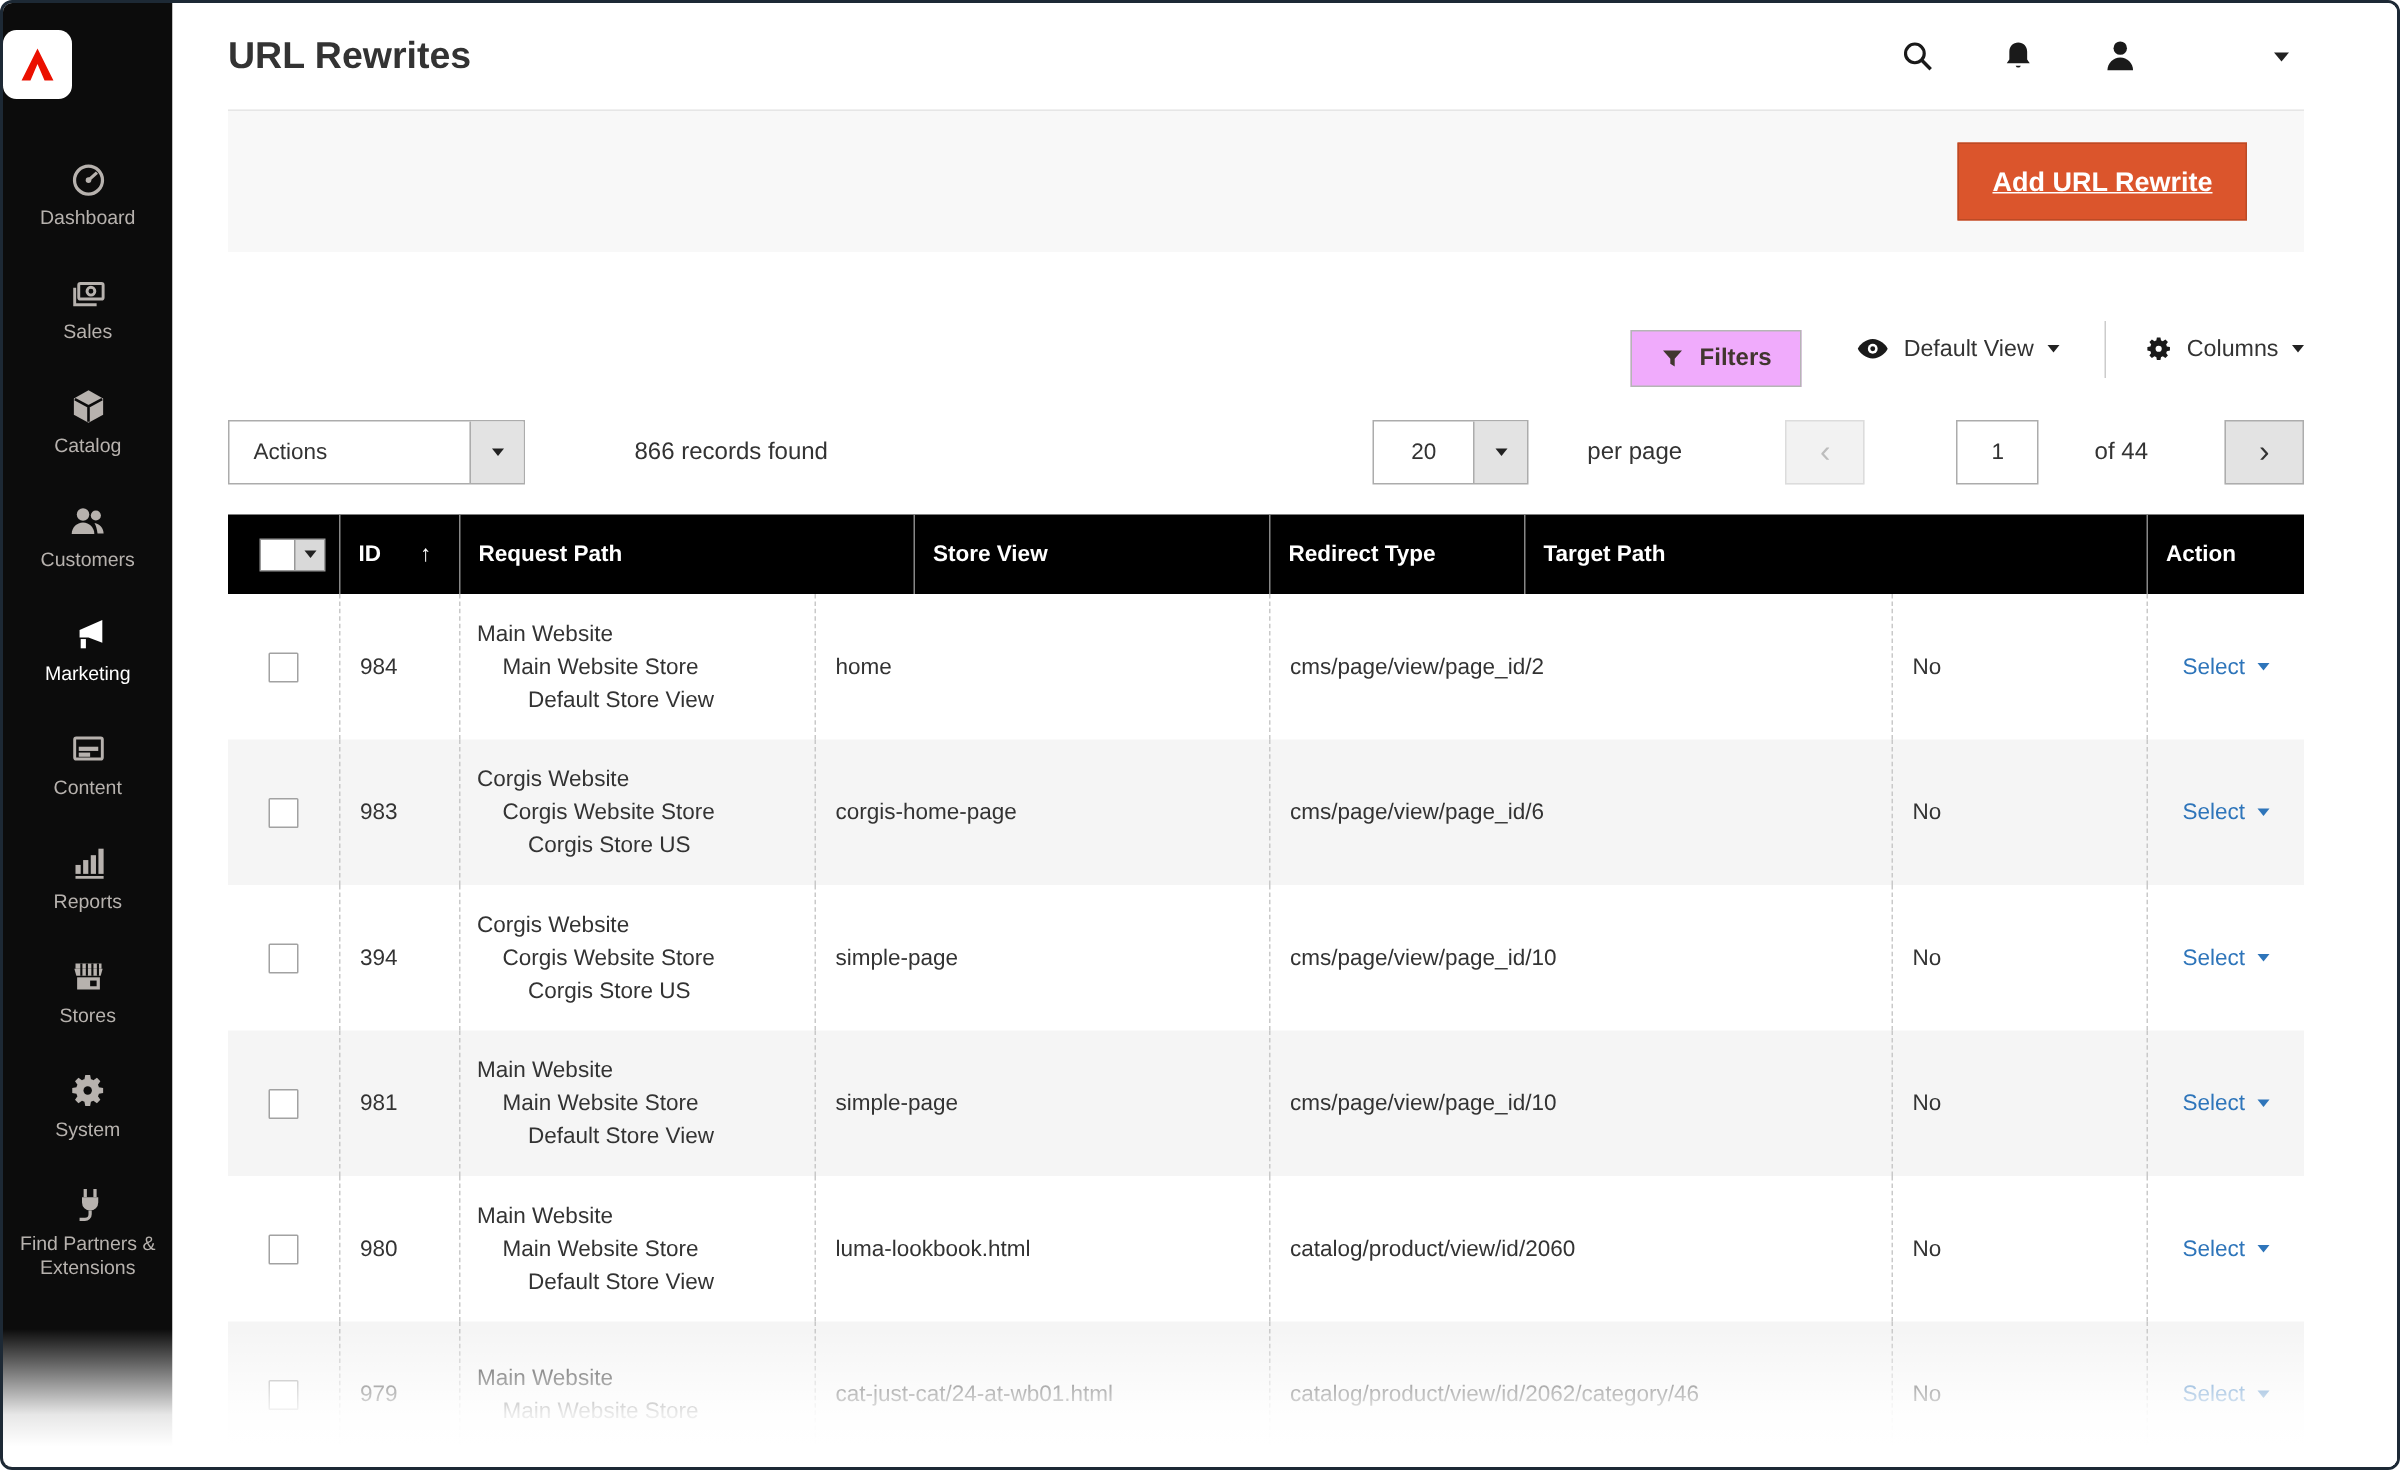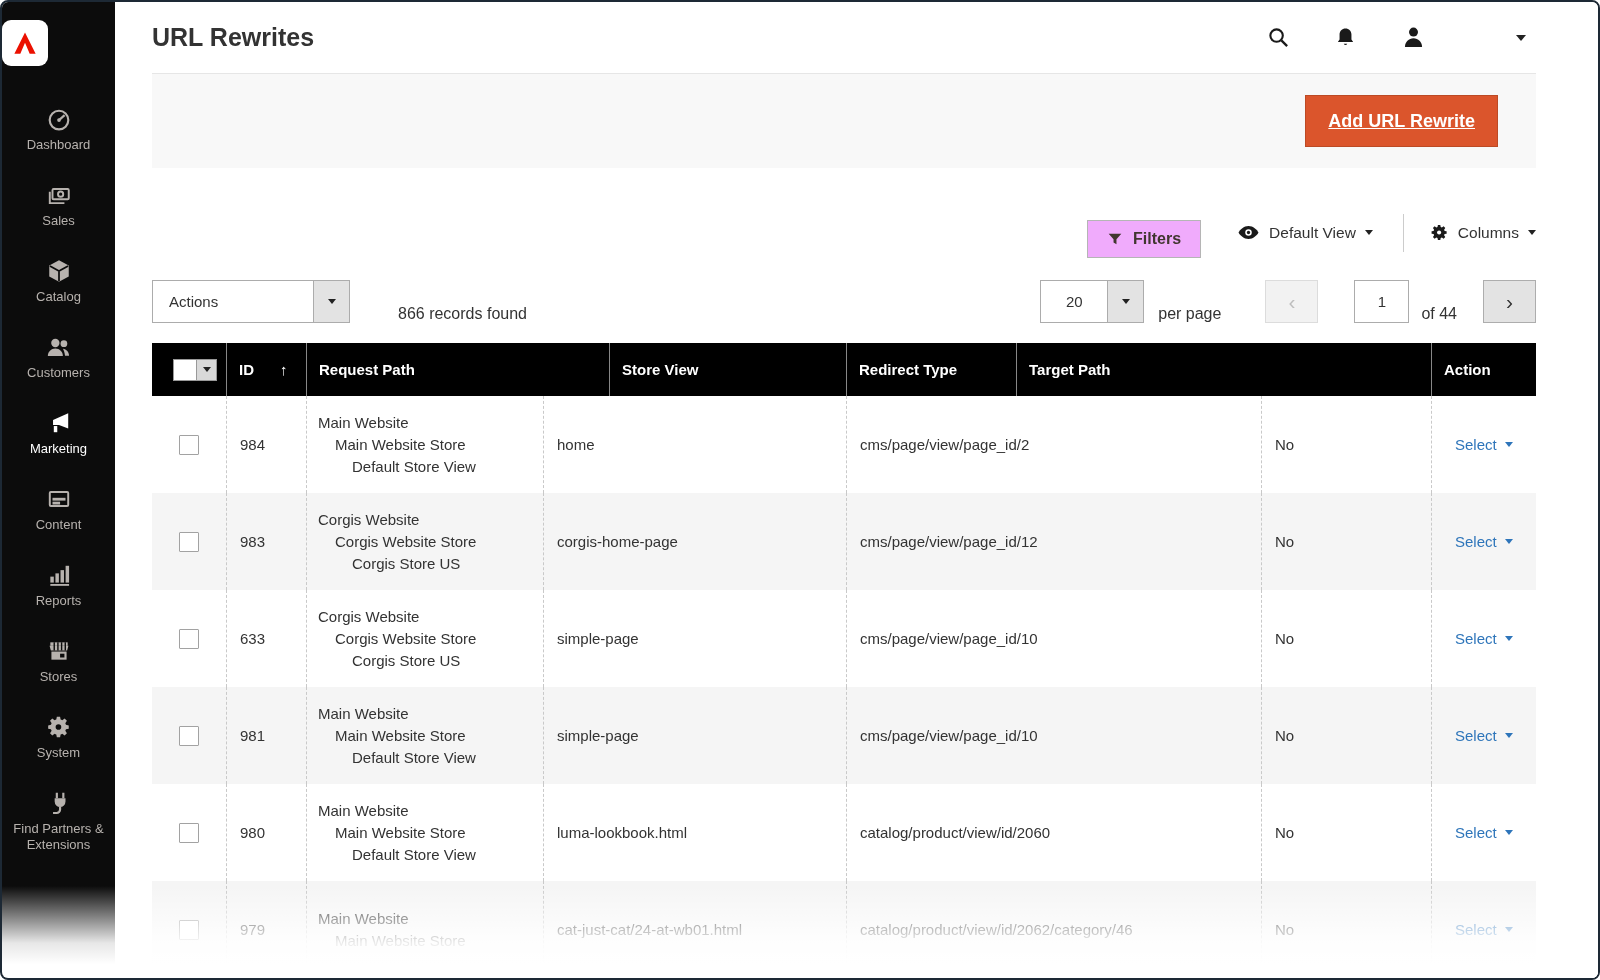--- a/index.html
+++ b/index.html
@@ -30,21 +30,21 @@
 
   .page-actions { height:98px; background:#f8f8f8; border-top:1px solid #e6e6e6; display:flex; align-items:center; justify-content:flex-end; padding-right:38px; }
   .btn-primary { height:52px; padding:0 22px; background:#db552c; border:1px solid #bc4a25; color:#fff; font-size:18px; font-weight:700; cursor:pointer; font-family:"Liberation Sans", sans-serif;text-decoration:underline; }
 
   .toolbar { margin-top:43px; height:43px; display:flex; align-items:center; justify-content:flex-end; }
   .btn-filters { height:38px; padding:0 19px; background:#f0abfc; border:1px solid #b5b5b5; display:flex; align-items:center; gap:10px; font-size:16px; font-weight:700; color:#41362f; cursor:pointer; font-family:"Liberation Sans", sans-serif;margin-top:12px; }
   .view-control, .columns-control { display:flex; align-items:center; gap:9px; font-size:15.5px; color:#333; cursor:pointer; }
   .view-control { margin-left:36px;text-align:right; }
   .tb-divider { width:1px; height:38px; background:#ccc; margin:0 26px 0 30px; }
 
-  .actions-row { margin-top:26px; height:43px; display:flex; align-items:flex-end; }
+  .actions-row { margin-top:26px; height:43px; display:flex; align-items:center;gap:25px; }
   .sel-box { height:43px; background:#fff; border:1px solid #acacac; display:flex; align-items:stretch; cursor:pointer; }
   .sel-box .sel-val { display:flex; align-items:center; padding:0 16px; font-size:15px; color:#333; }
   .sel-box .sel-caret { width:36px; background:#e3e3e3; border-left:1px solid #acacac; display:flex; align-items:center; justify-content:center; }
   .actions-select .sel-val { width:160px; }
   .records-found { margin-left:48px; font-size:16px; color:#333; }
   .spacer { flex:1; }
   .perpage-select .sel-val { width:66px; justify-content:center; }
   .perpage-label { margin-left:14px; margin-right:44px; font-size:16px; color:#333; }
   .pg-btn { width:53px; height:43px; border:1px solid #c9c9c9; background:#eee; display:flex; align-items:center; justify-content:center; font-size:21px; cursor:pointer; }
   .pg-btn.prev { color:#bdbdbd; background:#f2f2f2; border-color:#dcdcdc; }
@@ -337,35 +337,35 @@
     <div class="td col-cb">
               <span class="cb"></span>
             </div>
     <div class="td col-id">983</div>
     <div class="td col-store">
               <div class="store-line lvl0">Corgis Website</div>
               <div class="store-line lvl1">Corgis Website Store</div>
               <div class="store-line lvl2">Corgis Store US</div>
             </div>
     <div class="td col-req">corgis-home-page</div>
-    <div class="td col-target">cms/page/view/page_id/12</div>
+    <div class="td col-target">cms/page/view/page_id/6</div>
     <div class="td col-redirect">No</div>
     <div class="td col-action">
       <span class="select-link">
         <span class="sel-txt">Select</span>
         <span class="caret sm blue"></span>
       </span>
     </div>
   </div>
 
   <div class="trow">
     <div class="td col-cb">
               <span class="cb"></span>
             </div>
-    <div class="td col-id">633</div>
+    <div class="td col-id">394</div>
     <div class="td col-store">
               <div class="store-line lvl0">Corgis Website</div>
               <div class="store-line lvl1">Corgis Website Store</div>
               <div class="store-line lvl2">Corgis Store US</div>
             </div>
     <div class="td col-req">simple-page</div>
     <div class="td col-target">cms/page/view/page_id/10</div>
     <div class="td col-redirect">No</div>
     <div class="td col-action">
       <span class="select-link">

